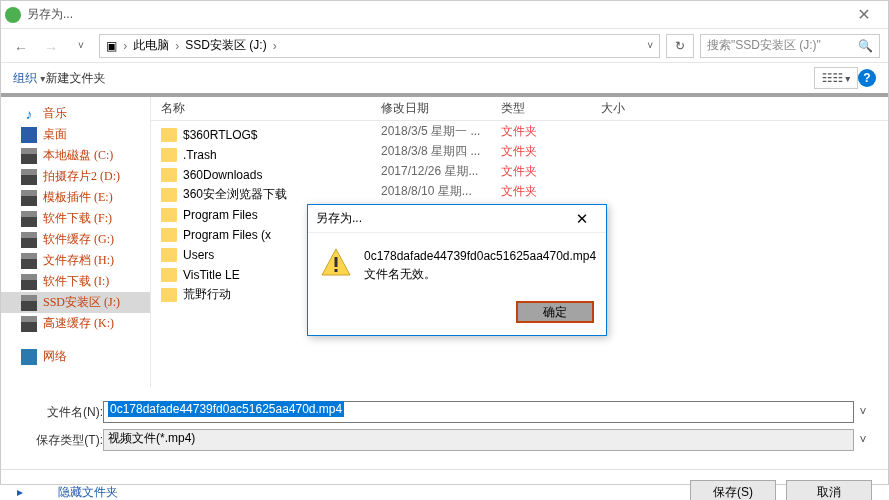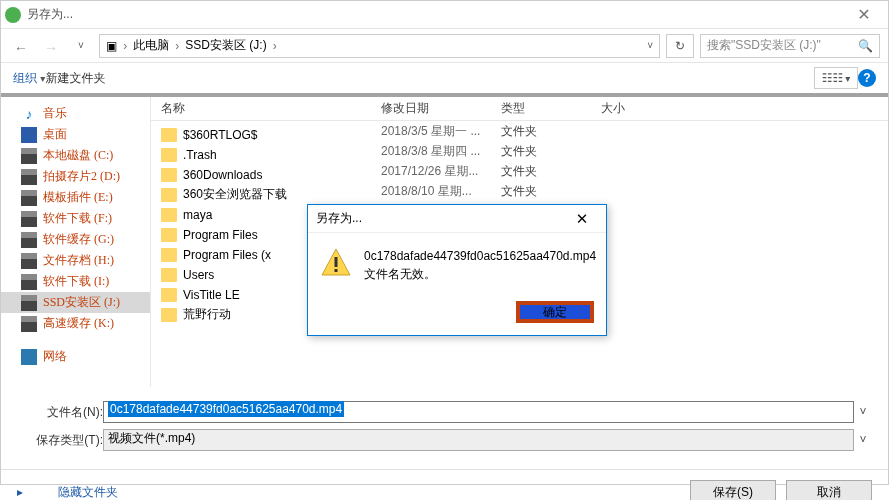--- a/index.html
+++ b/index.html
@@ -37,42 +37,42 @@
 .list{flex:1;position:relative;}
 .lhdr{display:flex;height:24px;border-bottom:1px solid #e8e8e8;color:#444;}
 .col-n{width:230px;padding-left:10px;display:flex;align-items:center;}
 .col-d{width:120px;display:flex;align-items:center;}
 .col-t{width:100px;display:flex;align-items:center;}
 .col-s{width:80px;display:flex;align-items:center;}
 .lrow{display:flex;height:20px;align-items:center;}
 .lrow .fname{width:230px;padding-left:10px;display:flex;align-items:center;gap:6px;margin-top:7px;}
 .fold-ic{width:16px;height:14px;background:#ffd768;border-radius:1px;flex-shrink:0;}
 .lrow .fdate{width:120px;color:#666;}
-.lrow .ftype{width:100px;color:#404040;}
+.lrow .ftype{width:100px;color:#ef4444;}
 .bottom{padding:8px 16px 12px 16px;}
 .frow{display:flex;align-items:center;margin:6px 0;}
 .frow .flbl{width:86px;text-align:right;color:#333;}
 .frow .finp{flex:1;height:22px;border:1px solid #777;padding:0 4px;background:#fff;}
 .frow .fsel{flex:1;height:22px;border:1px solid #aaa;padding:0 4px;background:#eee;display:flex;}
 .frow .dd{width:18px;text-align:center;color:#555;}
 .sel-text{background:#0078d7;color:#fff;padding:1px 2px;}
 .actions{display:flex;align-items:center;padding:10px 16px 12px 16px;border-top:1px solid #e0e0e0;}
 .hide{color:#1e5aa8;margin-left:31px;}
 .abtns{margin-left:auto;display:flex;gap:10px;}
 .btn{width:86px;height:24px;border:1px solid #aaa;background:#e8e8e8;display:flex;align-items:center;justify-content:center;}
 .dialog{position:absolute;left:306px;top:203px;width:300px;background:#fff;border:1px solid #0078d7;box-shadow:2px 2px 8px rgba(0,0,0,0.25);}
 .dlg-title{height:28px;display:flex;align-items:center;padding:0 8px;border-bottom:1px solid #eee;}
 .dlg-title .dt{flex:1;}
 .dlg-title .dx{width:32px;text-align:center;font-size:15px;}
 .dlg-body{display:flex;padding:14px 12px 10px 12px;gap:12px;}
 .warn{width:32px;height:32px;}
 .warn svg{width:32px;height:32px;}
 .dlg-msg{line-height:1.5;}
 .dlg-act{display:flex;justify-content:flex-end;padding:8px 12px 12px 12px;}
-.dlg-ok{width:78px;height:22px;border:4px solid #c2410c;background:#1d4ed8;display:flex;align-items:center;justify-content:center;}
+.dlg-ok{width:78px;height:22px;border:2px solid #c2410c;background:#a3a3a3;display:flex;align-items:center;justify-content:center;}
 .arrow{font-size:14px;}
 .chevd{font-size:10px;color:#555;}
 </style>
 </head>
 <body>
 
 <div class="window">
   <div class="titlebar">
     <span class="ico"></span>
     <span class="title">另存为...</span>
@@ -206,28 +206,20 @@
             <div class="fname">
               <span class="fold-ic"></span>
               <span>360安全浏览器下载</span>
             </div>
             <div class="fdate">2018/8/10 星期...</div>
             <div class="ftype">文件夹</div>
           </div>
           <div class="lrow">
             <div class="fname">
               <span class="fold-ic"></span>
-              <span>maya</span>
-            </div>
-            <div class="fdate"></div>
-            <div class="ftype"></div>
-          </div>
-          <div class="lrow">
-            <div class="fname">
-              <span class="fold-ic"></span>
               <span>Program Files</span>
             </div>
             <div class="fdate"></div>
             <div class="ftype"></div>
           </div>
           <div class="lrow">
             <div class="fname">
               <span class="fold-ic"></span>
               <span>Program Files (x</span>
             </div>

